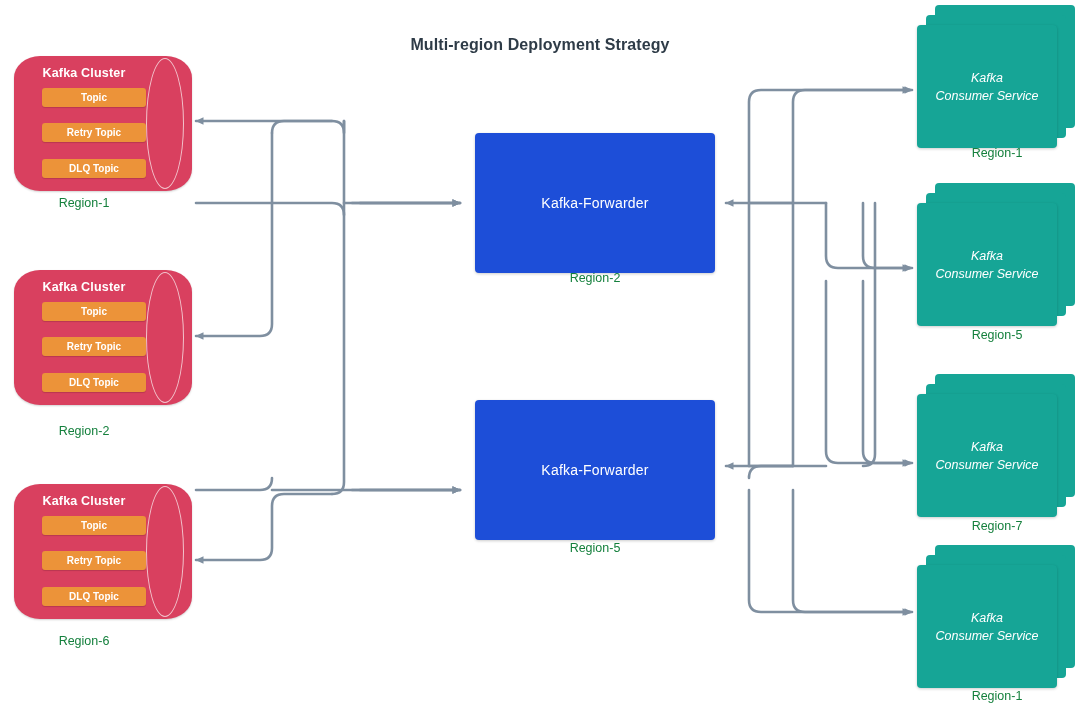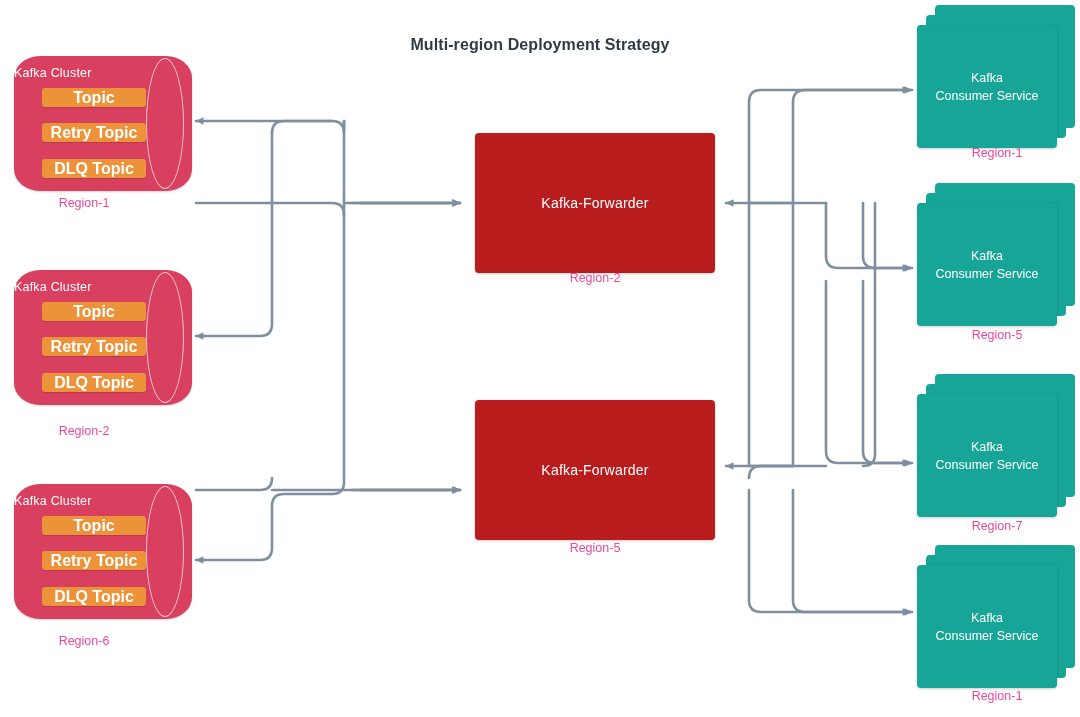--- a/index.html
+++ b/index.html
@@ -37,49 +37,49 @@
   .cyl-arc{
     position:absolute;right:8px;top:2px;
     width:38px;height:131px;
     border:1.6px solid #F2C3CC;
     border-radius:50%;
     box-sizing:border-box;
     background:transparent;
   }
   .cluster-title{
     position:absolute;left:0;top:10px;width:140px;
-    text-align:left;
-    color:#ffffff;font-size:12.5px;font-weight:normal;
+    text-align:center;
+    color:#ffffff;font-size:12.5px;font-weight:bold;
     letter-spacing:.2px;
   }
   .topic{
     position:absolute;left:28px;width:104px;height:19px;
     background:#EC9339;
     border-radius:3px;
-    color:#ffffff;font-size:16px;font-weight:bold;
+    color:#ffffff;font-size:10px;font-weight:bold;
     display:flex;align-items:center;justify-content:center;
     box-shadow:0 1px 1px rgba(0,0,0,.15);
   }
   .topic.t0{top:32px;}
   .topic.t1{top:67px;text-align:right;}
   .topic.t2{top:103px;}
 
   
   .region-label{
     position:absolute;
     text-align:center;
     font-size:12.5px;
-    color:#ec4899;
+    color:#15803d;
     white-space:nowrap;
   }
 
   
   .forwarder{
     position:absolute;width:240px;height:140px;
-    background:#b91c1c;
+    background:#1d4ed8;
     border-radius:4px;
     box-shadow:0 1px 3px rgba(0,0,0,.2);
     display:flex;align-items:center;justify-content:center;
     color:#ffffff;font-size:14px;
     letter-spacing:.2px;
   }
 
   
   .consumer{position:absolute;width:160px;height:143px;}
   .card{
@@ -88,20 +88,21 @@
     border-radius:4px;
   }
   .card.c3{left:18px;top:0px;}
   .card.c2{left:9px;top:10px;}
   .card.c1{left:0px;top:20px;box-shadow:0 1px 3px rgba(0,0,0,.2);}
   .card-text{
     position:absolute;left:0;top:20px;width:140px;height:123px;
     display:flex;flex-direction:column;align-items:center;justify-content:center;
     color:#ffffff;font-size:12.5px;line-height:18px;text-align:center;
     pointer-events:none;
+    font-style:italic;
   }
 </style>
 </head>
 <body>
 
 <div id="canvas">
 
   <div class="diagram-title">Multi-region Deployment Strategy</div>
 
   <svg id="wires" viewBox="0 0 1080 717" xmlns="http://www.w3.org/2000/svg">

